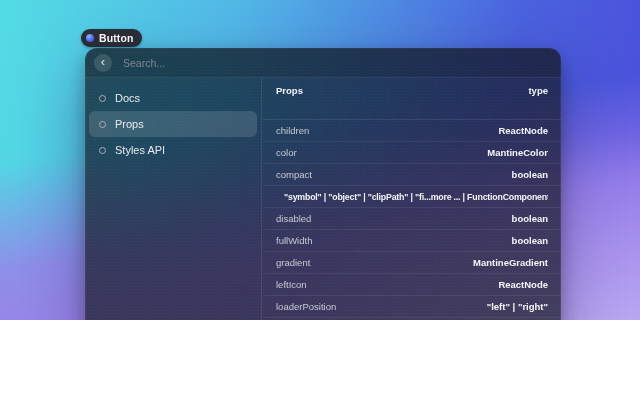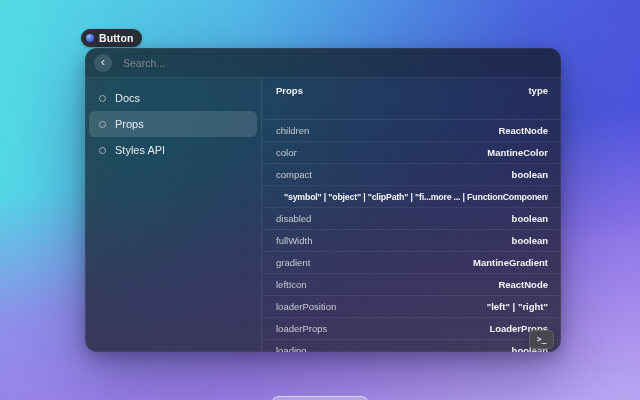--- a/index.html
+++ b/index.html
@@ -1,17 +1,17 @@
 <!DOCTYPE html>
 <html><head>
 <meta charset="utf-8">
 <style>
   html,body{margin:0;padding:0;}
   body{width:640px;height:400px;overflow:hidden;font-family:"Liberation Sans","DejaVu Sans",sans-serif;}
-  #screen{position:relative;width:640px;height:400px;overflow:hidden;}
+  #screen{position:relative;width:640px;height:320px;overflow:hidden;}
 
   
   .bg{position:absolute;inset:0;
     background:
       radial-gradient(620px 340px at 96% 108%, rgba(205,196,250,0.55), rgba(205,196,250,0) 62%),
       linear-gradient(172deg, rgba(165,130,238,0) 40%, rgba(158,124,234,0.78) 66%, #9c80e8 88%, #a58ceb 100%),
       linear-gradient(102deg, #53dce4 0%, #52b7e7 34%, #4b62de 74%, #4a4bdb 100%);
   }
 
   

